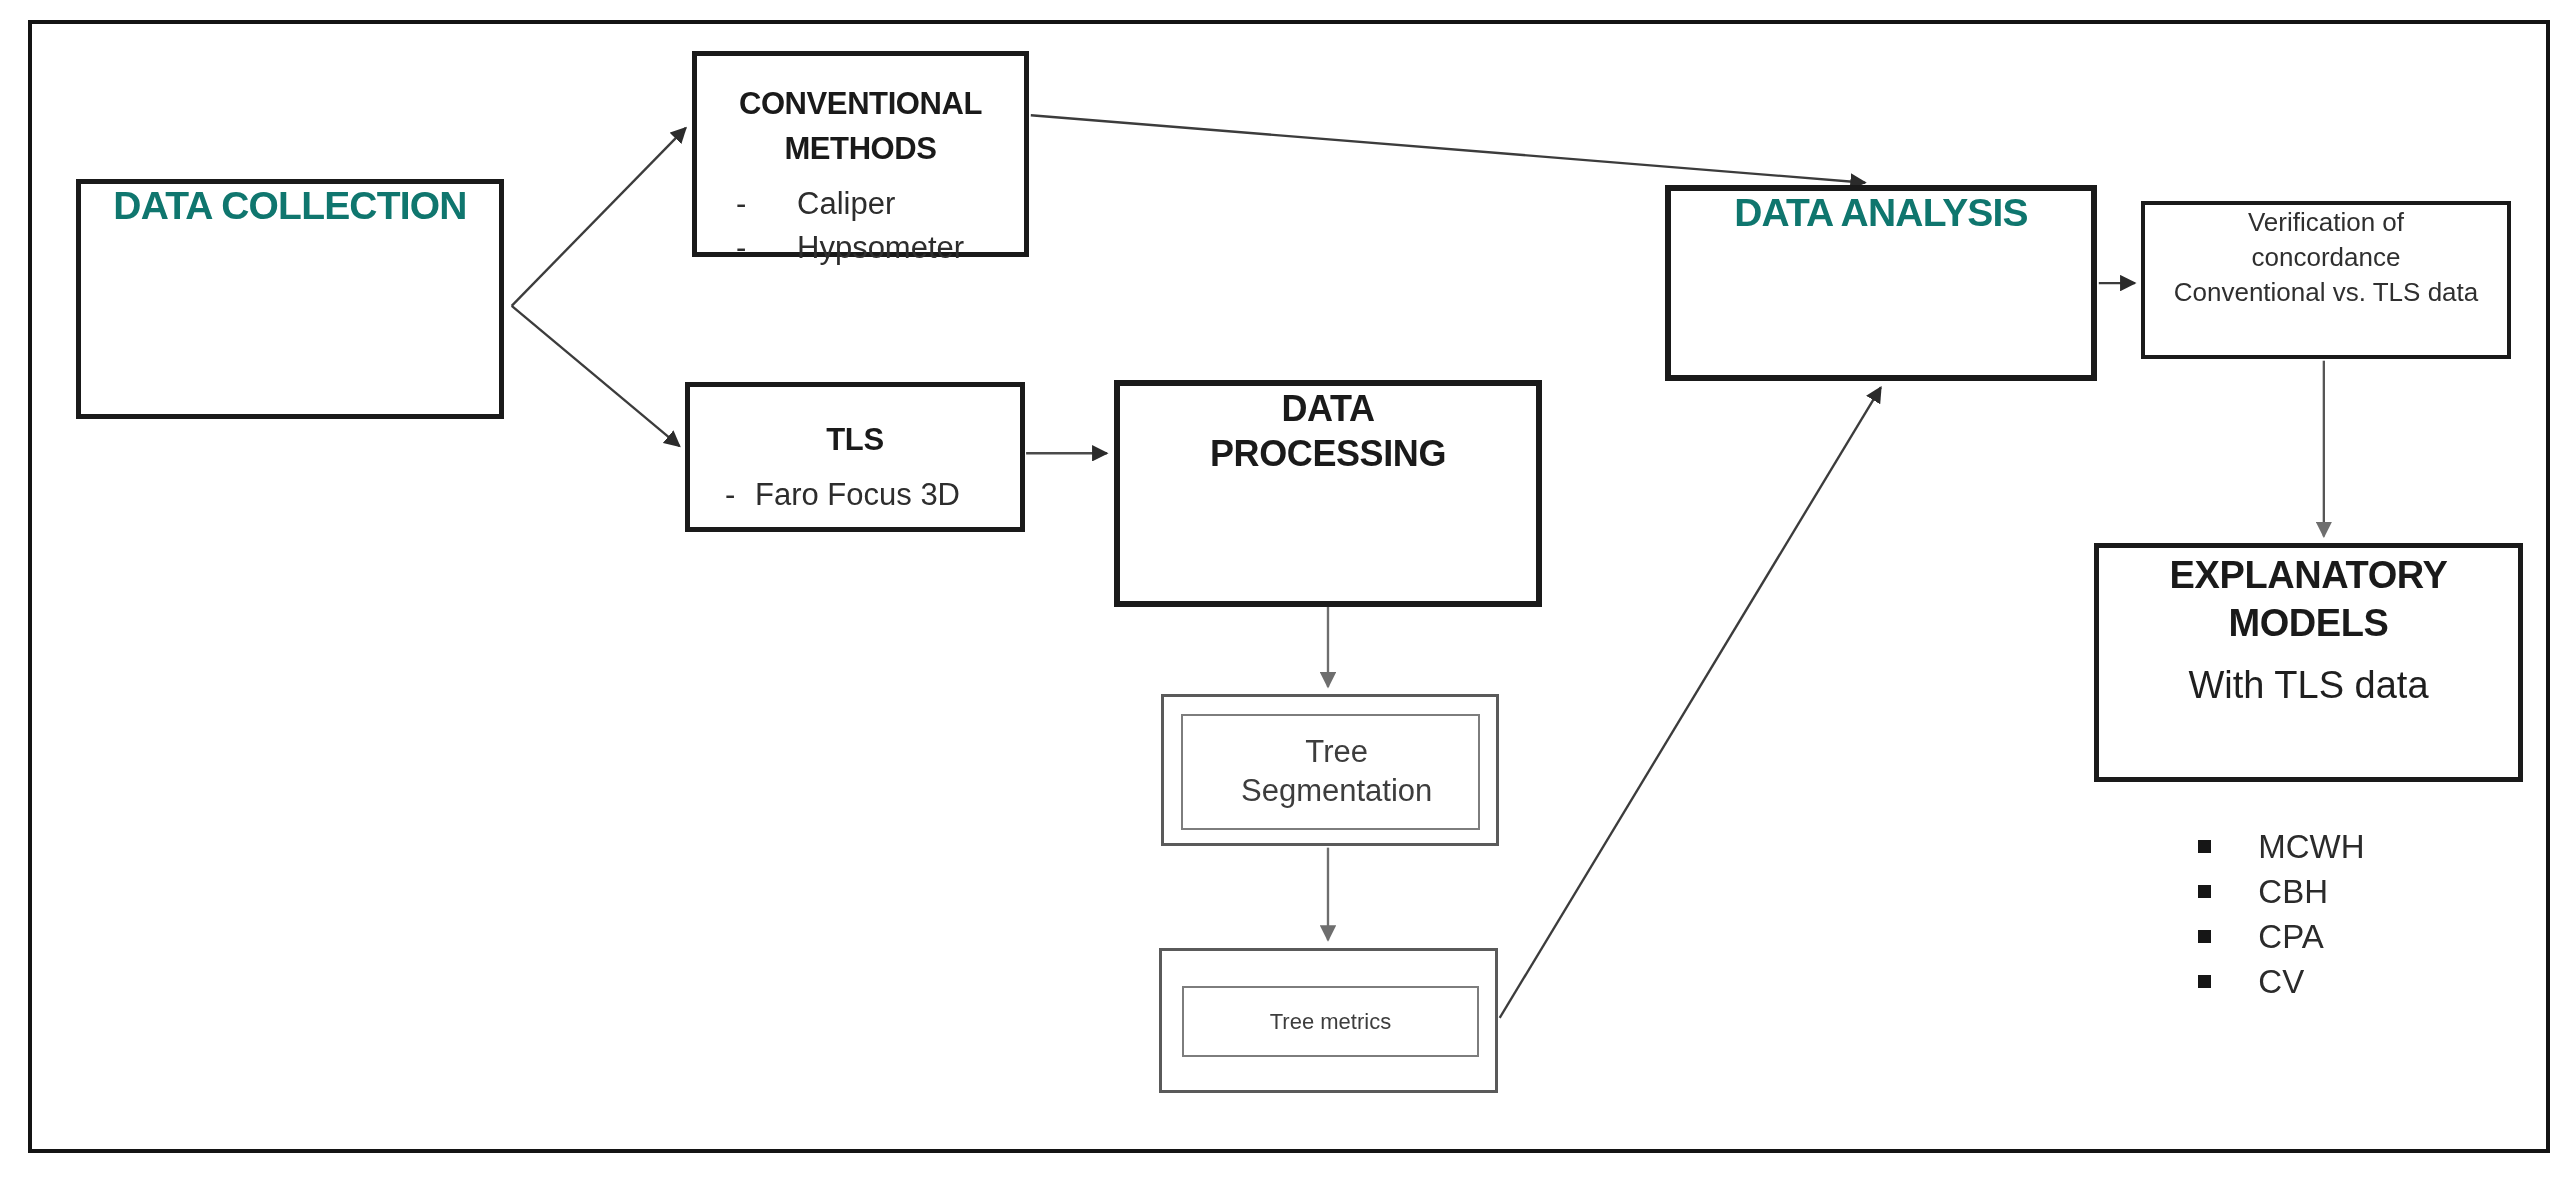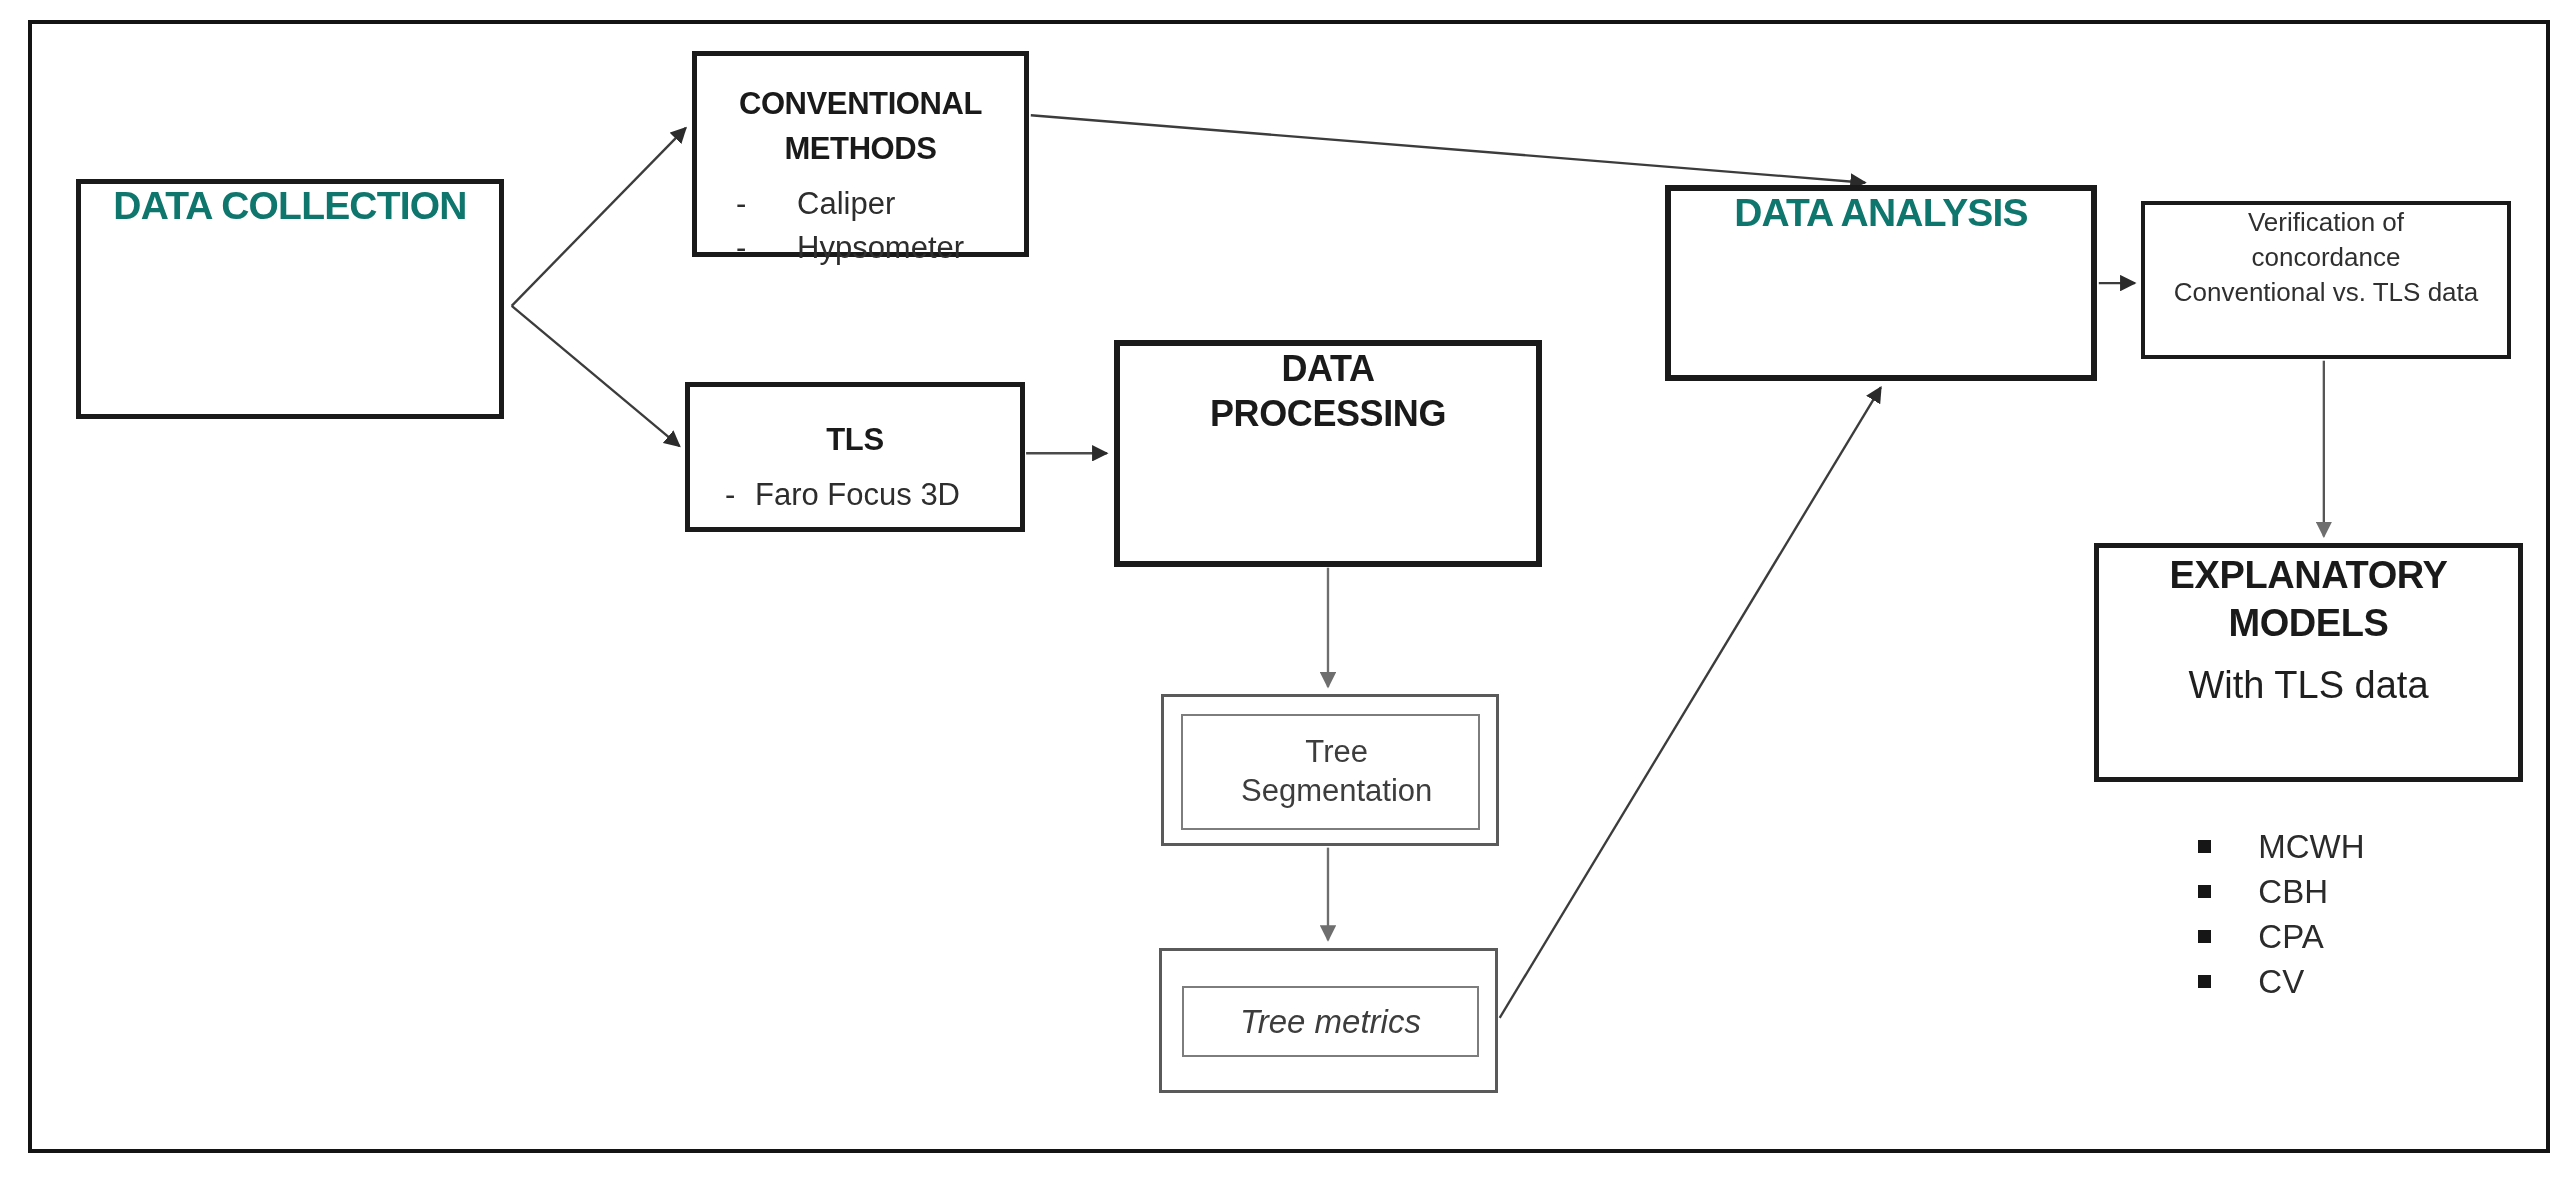--- a/index.html
+++ b/index.html
@@ -83,21 +83,21 @@
   }
   .square-bullet {
     width: 13.3px; height: 13.3px;
     background: #161616;
     margin-right: 47px;
     flex: 0 0 auto;
   }
   .output-label { font-size: 33px; color: #2b2b2b; }
   .conventional-node { justify-content: flex-start; padding-top: 25px; }
   .tls-node { justify-content: flex-start; padding-top: 30px; }
-  .dp-node { padding-bottom: 61px; }
+  .dp-node { padding-bottom: 61px; margin-top: 40px; }
 </style>
 </head>
 <body>
 
 <div class="canvas">
 
   <div class="frame"></div>
 
   <svg class="connector-layer" viewBox="0 0 3284 1501" xmlns="http://www.w3.org/2000/svg">
     <defs>
@@ -152,21 +152,21 @@
   </div>
 
   <div class="node b-gray" style="left:1161px; top:694px; width:338px; height:152px;">
     <div class="inner-box" style="left:17px; top:17px; right:15.7px; bottom:12.6px;padding-left:12px;">
       <div class="gray-label wrap-300">Tree Segmentation</div>
     </div>
   </div>
 
   <div class="node b-gray" style="left:1159px; top:948px; width:339px; height:145px;">
     <div class="inner-box" style="left:19.6px; top:35px; right:15.7px; bottom:33px;">
-      <div class="gray-label" style="font-size:33px;font-style:italic;">Tree metrics</div>
+      <div class="gray-label" style="font-size:22px;">Tree metrics</div>
     </div>
   </div>
 
   <div class="node b-thick" style="left:1665px; top:185px; width:432px; height:196px;">
     <div class="h1">DATA ANALYSIS</div>
   </div>
 
   <div class="node b-med" style="left:2141px; top:201px; width:370px; height:158px;">
     <div class="verif-line">Verification of</div>
     <div class="verif-line">concordance</div>

